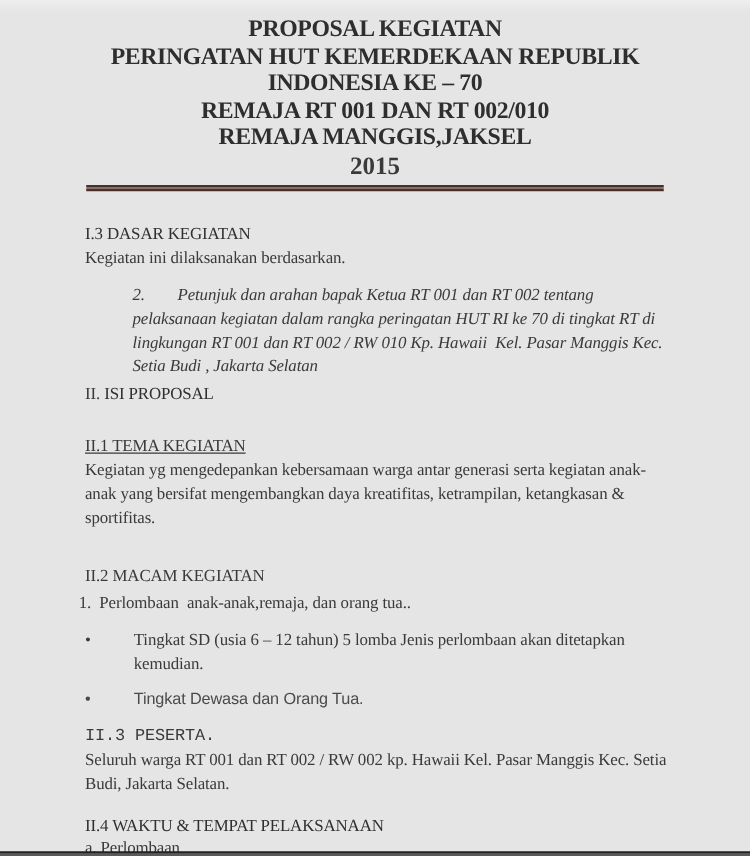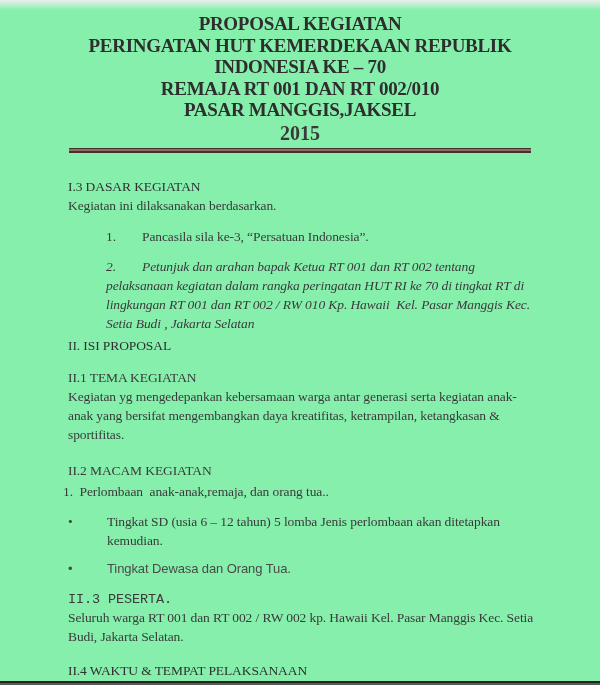--- a/index.html
+++ b/index.html
@@ -1,19 +1,19 @@
 <!DOCTYPE html>
 <html><head>
 <meta charset="utf-8">
 <style>
   html,body{margin:0;padding:0;background:#ffffff;}
   .page{
     position:relative;
     width:600px;height:685px;
-    background:#86efac;
+    background:#e5e5e5;
     overflow:hidden;
     font-family:"Liberation Serif", serif;
     color:#3a3a3a;
   }
   .top-fade{
     position:absolute;top:0;left:0;width:600px;height:10px;
     background:linear-gradient(#eeeeee, rgba(255,255,255,0));
     pointer-events:none;
   }
   .title-wrap{
@@ -47,23 +47,23 @@
   }
   .doc .txt{white-space:pre-wrap;}
   .h-bold{font-weight:normal;color:#303030;}
   .h-dasar{margin-top:24.5px;}
   .p-intro{margin-top:0;}
   .list-item{margin-left:38px;}
   .li-1{margin-top:12px;}
   .li-2{margin-top:11px;font-style:italic;}
   .num{display:inline-block;width:36px;}
   .h-isi{margin-top:3px;}
-  .h-tema{margin-top:13px;}
+  .h-tema{margin-top:23px;text-decoration:underline;}
   .p-tema{margin-top:0;}
-  .h-macam{margin-top:17px;}
+  .h-macam{margin-top:28px;}
   .p-lomba{margin-top:2px;margin-left:-5px;}
   .bullet-row{display:flex;}
   .b-1{margin-top:11px;}
   .b-2{margin-top:9px;font-family:"Liberation Sans", sans-serif;font-size:13px;color:#4a4a4a;}
   .bullet-marker{display:inline-block;width:39px;flex:0 0 39px;}
   .h-peserta{margin-top:12px;font-family:Liberation Mono, monospace;}
   .p-peserta{line-height:18.5px;}
   .h-waktu{margin-top:16px;line-height:18px;}
   .waktu-line{line-height:15px;}
   .bottom-bar{
@@ -76,32 +76,31 @@
 <body>
 
 <div class="page">
   <div class="top-fade"></div>
 
   <div class="title-wrap">
     <div class="title-line">PROPOSAL KEGIATAN</div>
     <div class="title-line">PERINGATAN HUT KEMERDEKAAN REPUBLIK</div>
     <div class="title-line">INDONESIA KE – 70</div>
     <div class="title-line">REMAJA RT 001 DAN RT 002/010</div>
-    <div class="title-line">PASAR MANGGIS,JAKSEL</div>
+    <div class="title-line">REMAJA MANGGIS,JAKSEL</div>
     <div class="year">2015</div>
   </div>
 
   <div class="divider"></div>
 
   <div class="doc">
 
     <div class="h-bold h-dasar">I.3 DASAR KEGIATAN</div>
     <div class="p-intro txt">Kegiatan ini dilaksanakan berdasarkan.</div>
 
-    <div class="list-item li-1"><span class="num">1.</span><span class="txt">Pancasila sila ke-3, “Persatuan Indonesia”.</span></div>
 
     <div class="list-item li-2"><span class="num">2.</span><span class="txt">Petunjuk dan arahan bapak Ketua RT 001 dan RT 002 tentang pelaksanaan kegiatan dalam rangka peringatan HUT RI ke 70 di tingkat RT di lingkungan RT 001 dan RT 002 / RW 010 Kp. Hawaii  Kel. Pasar Manggis Kec. Setia Budi , Jakarta Selatan</span></div>
 
     <div class="h-isi"><span>II. </span><span class="h-bold">ISI PROPOSAL</span></div>
 
     <div class="h-tema">II.1 TEMA KEGIATAN</div>
     <div class="p-tema txt">Kegiatan yg mengedepankan kebersamaan warga antar generasi serta kegiatan anak-anak yang bersifat mengembangkan daya kreatifitas, ketrampilan, ketangkasan &amp; sportifitas.</div>
 
     <div class="h-macam">II.2 MACAM KEGIATAN</div>
     <div class="p-lomba txt">1.  Perlombaan  anak-anak,remaja, dan orang tua..</div>

